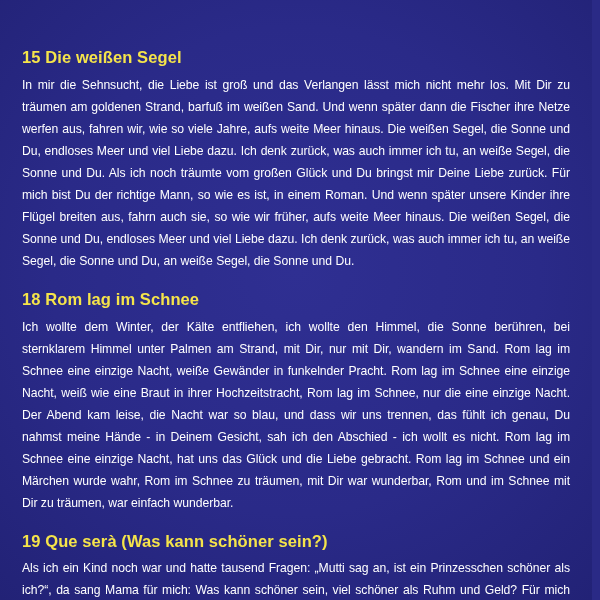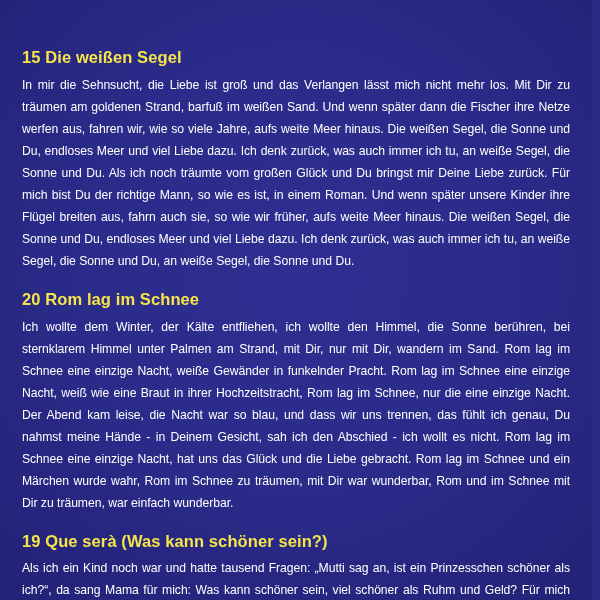--- a/index.html
+++ b/index.html
@@ -48,21 +48,21 @@
 <body>
 
 <div class="page">
 
   <div class="song gap-2">
     <h2 class="song-title">15 Die weißen Segel</h2>
     <p class="song-body">In mir die Sehnsucht, die Liebe ist groß und das Verlangen lässt mich nicht mehr los. Mit Dir zu träumen am goldenen Strand, barfuß im weißen Sand. Und wenn später dann die Fischer ihre Netze werfen aus, fahren wir, wie so viele Jahre, aufs weite Meer hinaus. Die weißen Segel, die Sonne und Du, endloses Meer und viel Liebe dazu. Ich denk zurück, was auch immer ich tu, an weiße Segel, die Sonne und Du. Als ich noch träumte vom großen Glück und Du bringst mir Deine Liebe zurück. Für mich bist Du der richtige Mann, so wie es ist, in einem Roman. Und wenn später unsere Kinder ihre Flügel breiten aus, fahrn auch sie, so wie wir früher, aufs weite Meer hinaus. Die weißen Segel, die Sonne und Du, endloses Meer und viel Liebe dazu. Ich denk zurück, was auch immer ich tu, an weiße Segel, die Sonne und Du, an weiße Segel, die Sonne und Du.</p>
   </div>
 
   <div class="song gap-2">
-    <h2 class="song-title">20 Rom lag im Schnee</h2>
+    <h2 class="song-title">18 Rom lag im Schnee</h2>
     <p class="song-body">Ich wollte dem Winter, der Kälte entfliehen, ich wollte den Himmel, die Sonne berühren, bei sternklarem Himmel unter Palmen am Strand, mit Dir, nur mit Dir, wandern im Sand. Rom lag im Schnee eine einzige Nacht, weiße Gewänder in funkelnder Pracht. Rom lag im Schnee eine einzige Nacht, weiß wie eine Braut in ihrer Hochzeitstracht, Rom lag im Schnee, nur die eine einzige Nacht. Der Abend kam leise, die Nacht war so blau, und dass wir uns trennen, das fühlt ich genau, Du nahmst meine Hände - in Deinem Gesicht, sah ich den Abschied - ich wollt es nicht. Rom lag im Schnee eine einzige Nacht, hat uns das Glück und die Liebe gebracht. Rom lag im Schnee und ein Märchen wurde wahr, Rom im Schnee zu träumen, mit Dir war wunderbar, Rom und im Schnee mit Dir zu träumen, war einfach wunderbar.</p>
   </div>
 
   <div class="song gap-3">
     <h2 class="song-title">19 Que serà (Was kann schöner sein?)</h2>
     <p class="song-body">Als ich ein Kind noch war und hatte tausend Fragen: „Mutti sag an, ist ein Prinzesschen schöner als ich?“, da sang Mama für mich: Was kann schöner sein, viel schöner als Ruhm und Geld? Für mich gibt's auf dieser Welt, doch nur Dich allein! Was kann schöner sein? Als ich verliebt dann war und fragte, warmen Herzens: „Liebling sag an, bist Du genauso selig wie ich, hast Du mich lieb wie ich Dich?“ Was kann schöner sein, viel schöner als Ruhm und Geld? Für mich gibt's auf dieser Welt, doch nur Dich allein! Was kann schöner sein? Que serà serà, whatever will be, will be, the future's not ours to see, Que serà serà? Was kann schöner sein, viel schöner als Ruhm und Geld? Für mich gibt's auf dieser Welt, doch nur Dich allein! Was kann schöner sein?</p>
   </div>
 
 </div>
 

